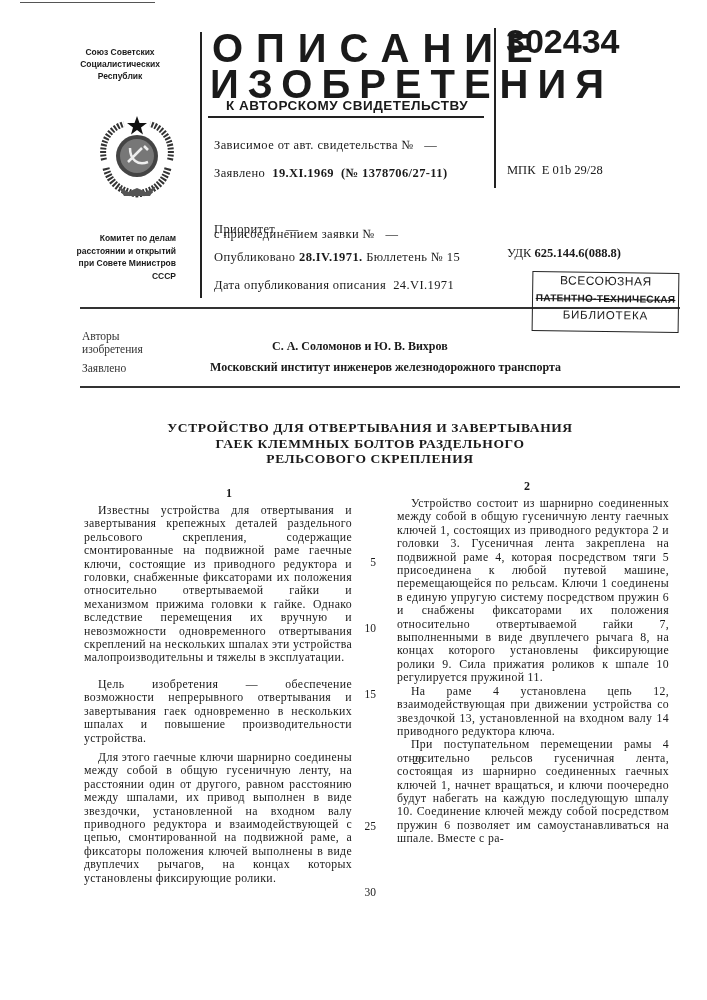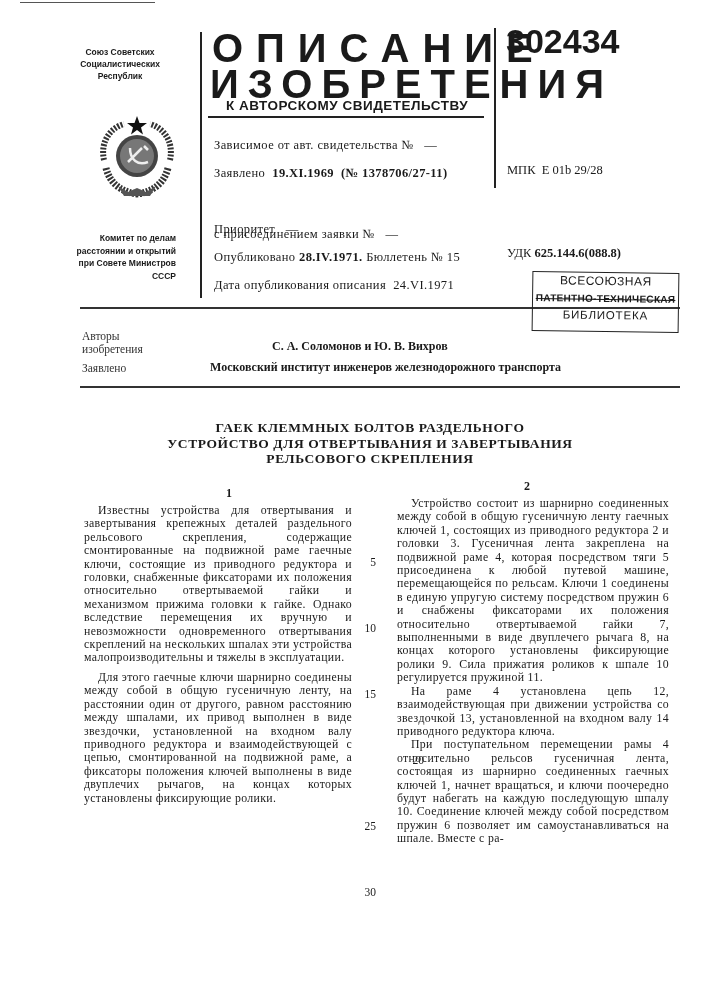--- a/index.html
+++ b/index.html
@@ -125,28 +125,29 @@
   <div>Авторы</div>
   <div>изобретения</div>
 </div>
 <div class="abs authors">С. А. Соломонов и Ю. В. Вихров</div>
 <div class="abs lbl" style="top:362px;">Заявлено</div>
 <div class="abs applicant">Московский институт инженеров железнодорожного транспорта</div>
 
 <div class="abs hrule" style="left:80px; top:386px; width:600px; height:1.5px;"></div>
 
 <div class="abs doc-title">
+  <div>УСТРОЙСТВО ДЛЯ ОТВЕРТЫВАНИЯ И ЗАВЕРТЫВАНИЯ</div>
   <div>ГАЕК КЛЕММНЫХ БОЛТОВ РАЗДЕЛЬНОГО</div>
-  <div>УСТРОЙСТВО ДЛЯ ОТВЕРТЫВАНИЯ И ЗАВЕРТЫВАНИЯ</div>
   <div>РЕЛЬСОВОГО СКРЕПЛЕНИЯ</div>
 </div>
 
 <div class="abs colnum" style="left:226px; top:486px;">1</div>
 <div class="abs col" style="left:84px; top:504px; width:268px;">
   <p>Известны устройства для отвертывания и завертывания крепежных деталей раздельного рельсового скрепления, содержащие смонтированные на подвижной раме гаечные ключи, состоящие из приводного редуктора и головки, снабженные фиксаторами их положения относительно отвертываемой гайки и механизмом прижима головки к гайке. Однако вследствие перемещения их вручную и невозможности одновременного отвертывания скреплений на нескольких шпалах эти устройства малопроизводительны и тяжелы в эксплуатации.</p>
+  <p class="gap">Цель изобретения — обеспечение возможности непрерывного отвертывания и завертывания гаек одновременно в нескольких шпалах и повышение производительности устройства.</p>
   <p class="gap" style="margin-top:6px;">Для этого гаечные ключи шарнирно соединены между собой в общую гусеничную ленту, на расстоянии один от другого, равном расстоянию между шпалами, их привод выполнен в виде звездочки, установленной на входном валу приводного редуктора и взаимодействующей с цепью, смонтированной на подвижной раме, а фиксаторы положения ключей выполнены в виде двуплечих рычагов, на концах которых установлены фиксирующие ролики.</p>
 </div>
 
 <div class="abs linenum" style="left:358px; top:556px;">5</div>
 <div class="abs linenum" style="left:358px; top:622px;">10</div>
 <div class="abs linenum" style="left:358px; top:688px;">15</div>
 <div class="abs linenum" style="left:358px; top:754px;margin-left:48px;">20</div>
 <div class="abs linenum" style="left:358px; top:820px;">25</div>
 <div class="abs linenum" style="left:358px; top:886px;">30</div>
 

